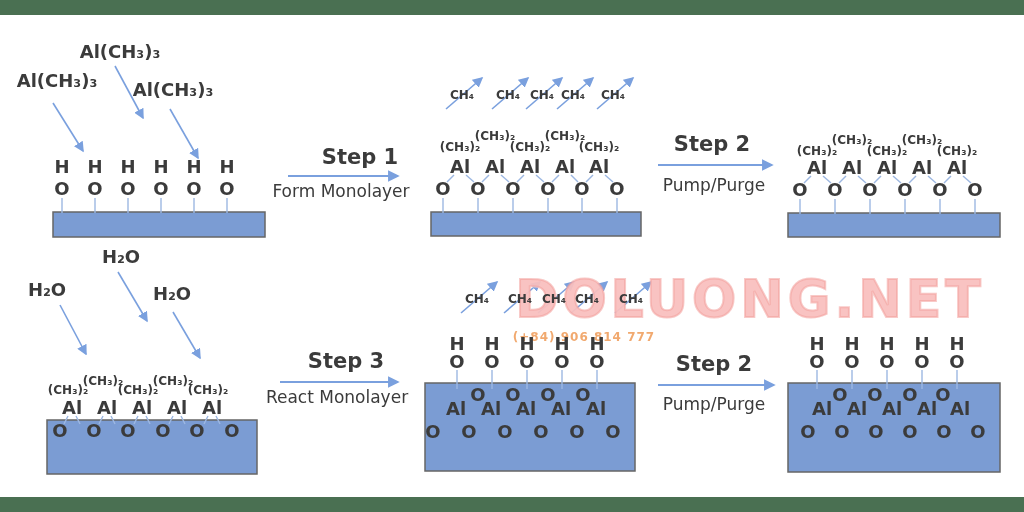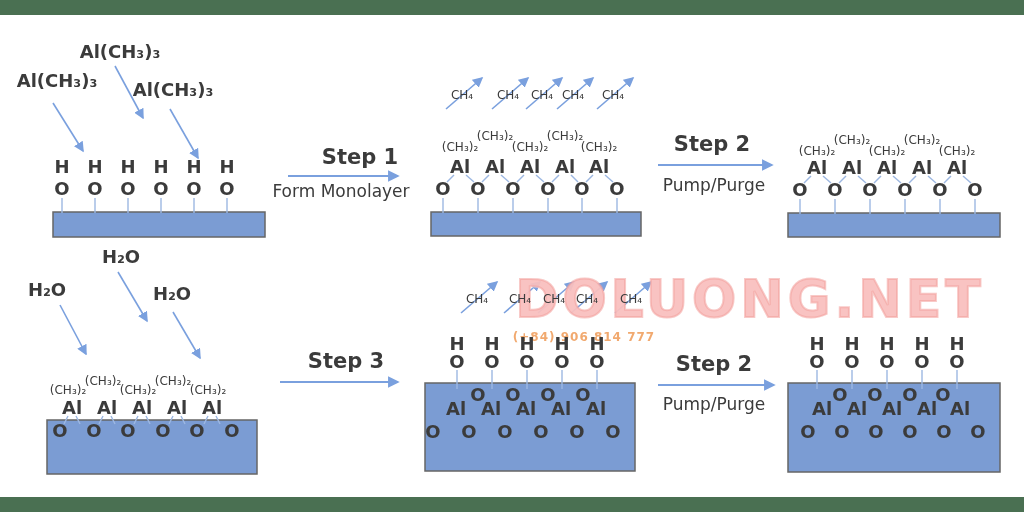--- a/index.html
+++ b/index.html
@@ -19,21 +19,21 @@
     font-family:"DejaVu Sans","Liberation Sans",sans-serif;
   }
   .bar{position:absolute;left:0;width:1024px;height:15px;background:var(--green);}
   .bar.top{top:0;}
   .bar.bottom{bottom:0;}
   #shapes{position:absolute;left:0;top:0;z-index:1;}
   #watermark{position:absolute;left:0;top:4px;width:1024px;height:368px;z-index:2;pointer-events:none;}
   #diagram{position:absolute;left:0;top:0;width:1024px;height:512px;z-index:3;}
   .ctext{position:absolute;transform:translate(-50%,-50%);white-space:nowrap;color:var(--text);line-height:1;}
   .atom{font-size:18px;font-weight:600;}
-  .small{font-size:12px;font-weight:400;}
+  .small{font-size:12px;font-weight:700;}
   .mol{font-size:18px;font-weight:700;}
   .step-title{font-size:21px;font-weight:600;}
   .step-sub{font-size:17px;font-weight:500;}
   .wm-brand{
     font-size:52px;font-weight:700;letter-spacing:4px;
     color:rgba(248,185,183,0.85);
     -webkit-text-stroke:2px rgba(242,158,155,0.55);
     text-shadow:0 1px 0 rgba(255,255,255,0.6);
   }
   .wm-line{font-size:12px;font-weight:700;color:rgba(240,160,95,0.9);}
@@ -146,20 +146,21 @@
 
   <div id="diagram">
 
     <span class="ctext step-title" style="left:360px;top:157px;">Step 1</span>
     <span class="ctext step-sub" style="left:341px;top:191px;">Form Monolayer</span>
 
     <span class="ctext step-title" style="left:712px;top:144px;">Step 2</span>
     <span class="ctext step-sub" style="left:714px;top:185px;">Pump/Purge</span>
 
     <span class="ctext step-title" style="left:346px;top:361px;">Step 3</span>
+    <span class="ctext step-sub" style="left:337px;top:397px;">React Monolayer</span>
 
     <span class="ctext step-title" style="left:714px;top:364px;">Step 2</span>
     <span class="ctext step-sub" style="left:714px;top:404px;">Pump/Purge</span>
   <span class="ctext atom" style="left: 62px; top: 167px;">H</span>
       <span class="ctext atom" style="left: 95px; top: 167px;">H</span>
       <span class="ctext atom" style="left: 128px; top: 167px;">H</span>
       <span class="ctext atom" style="left: 161px; top: 167px;">H</span>
       <span class="ctext atom" style="left: 194px; top: 167px;">H</span>
       <span class="ctext atom" style="left: 227px; top: 167px;">H</span>
       <span class="ctext atom" style="left: 62px; top: 189px;">O</span>

